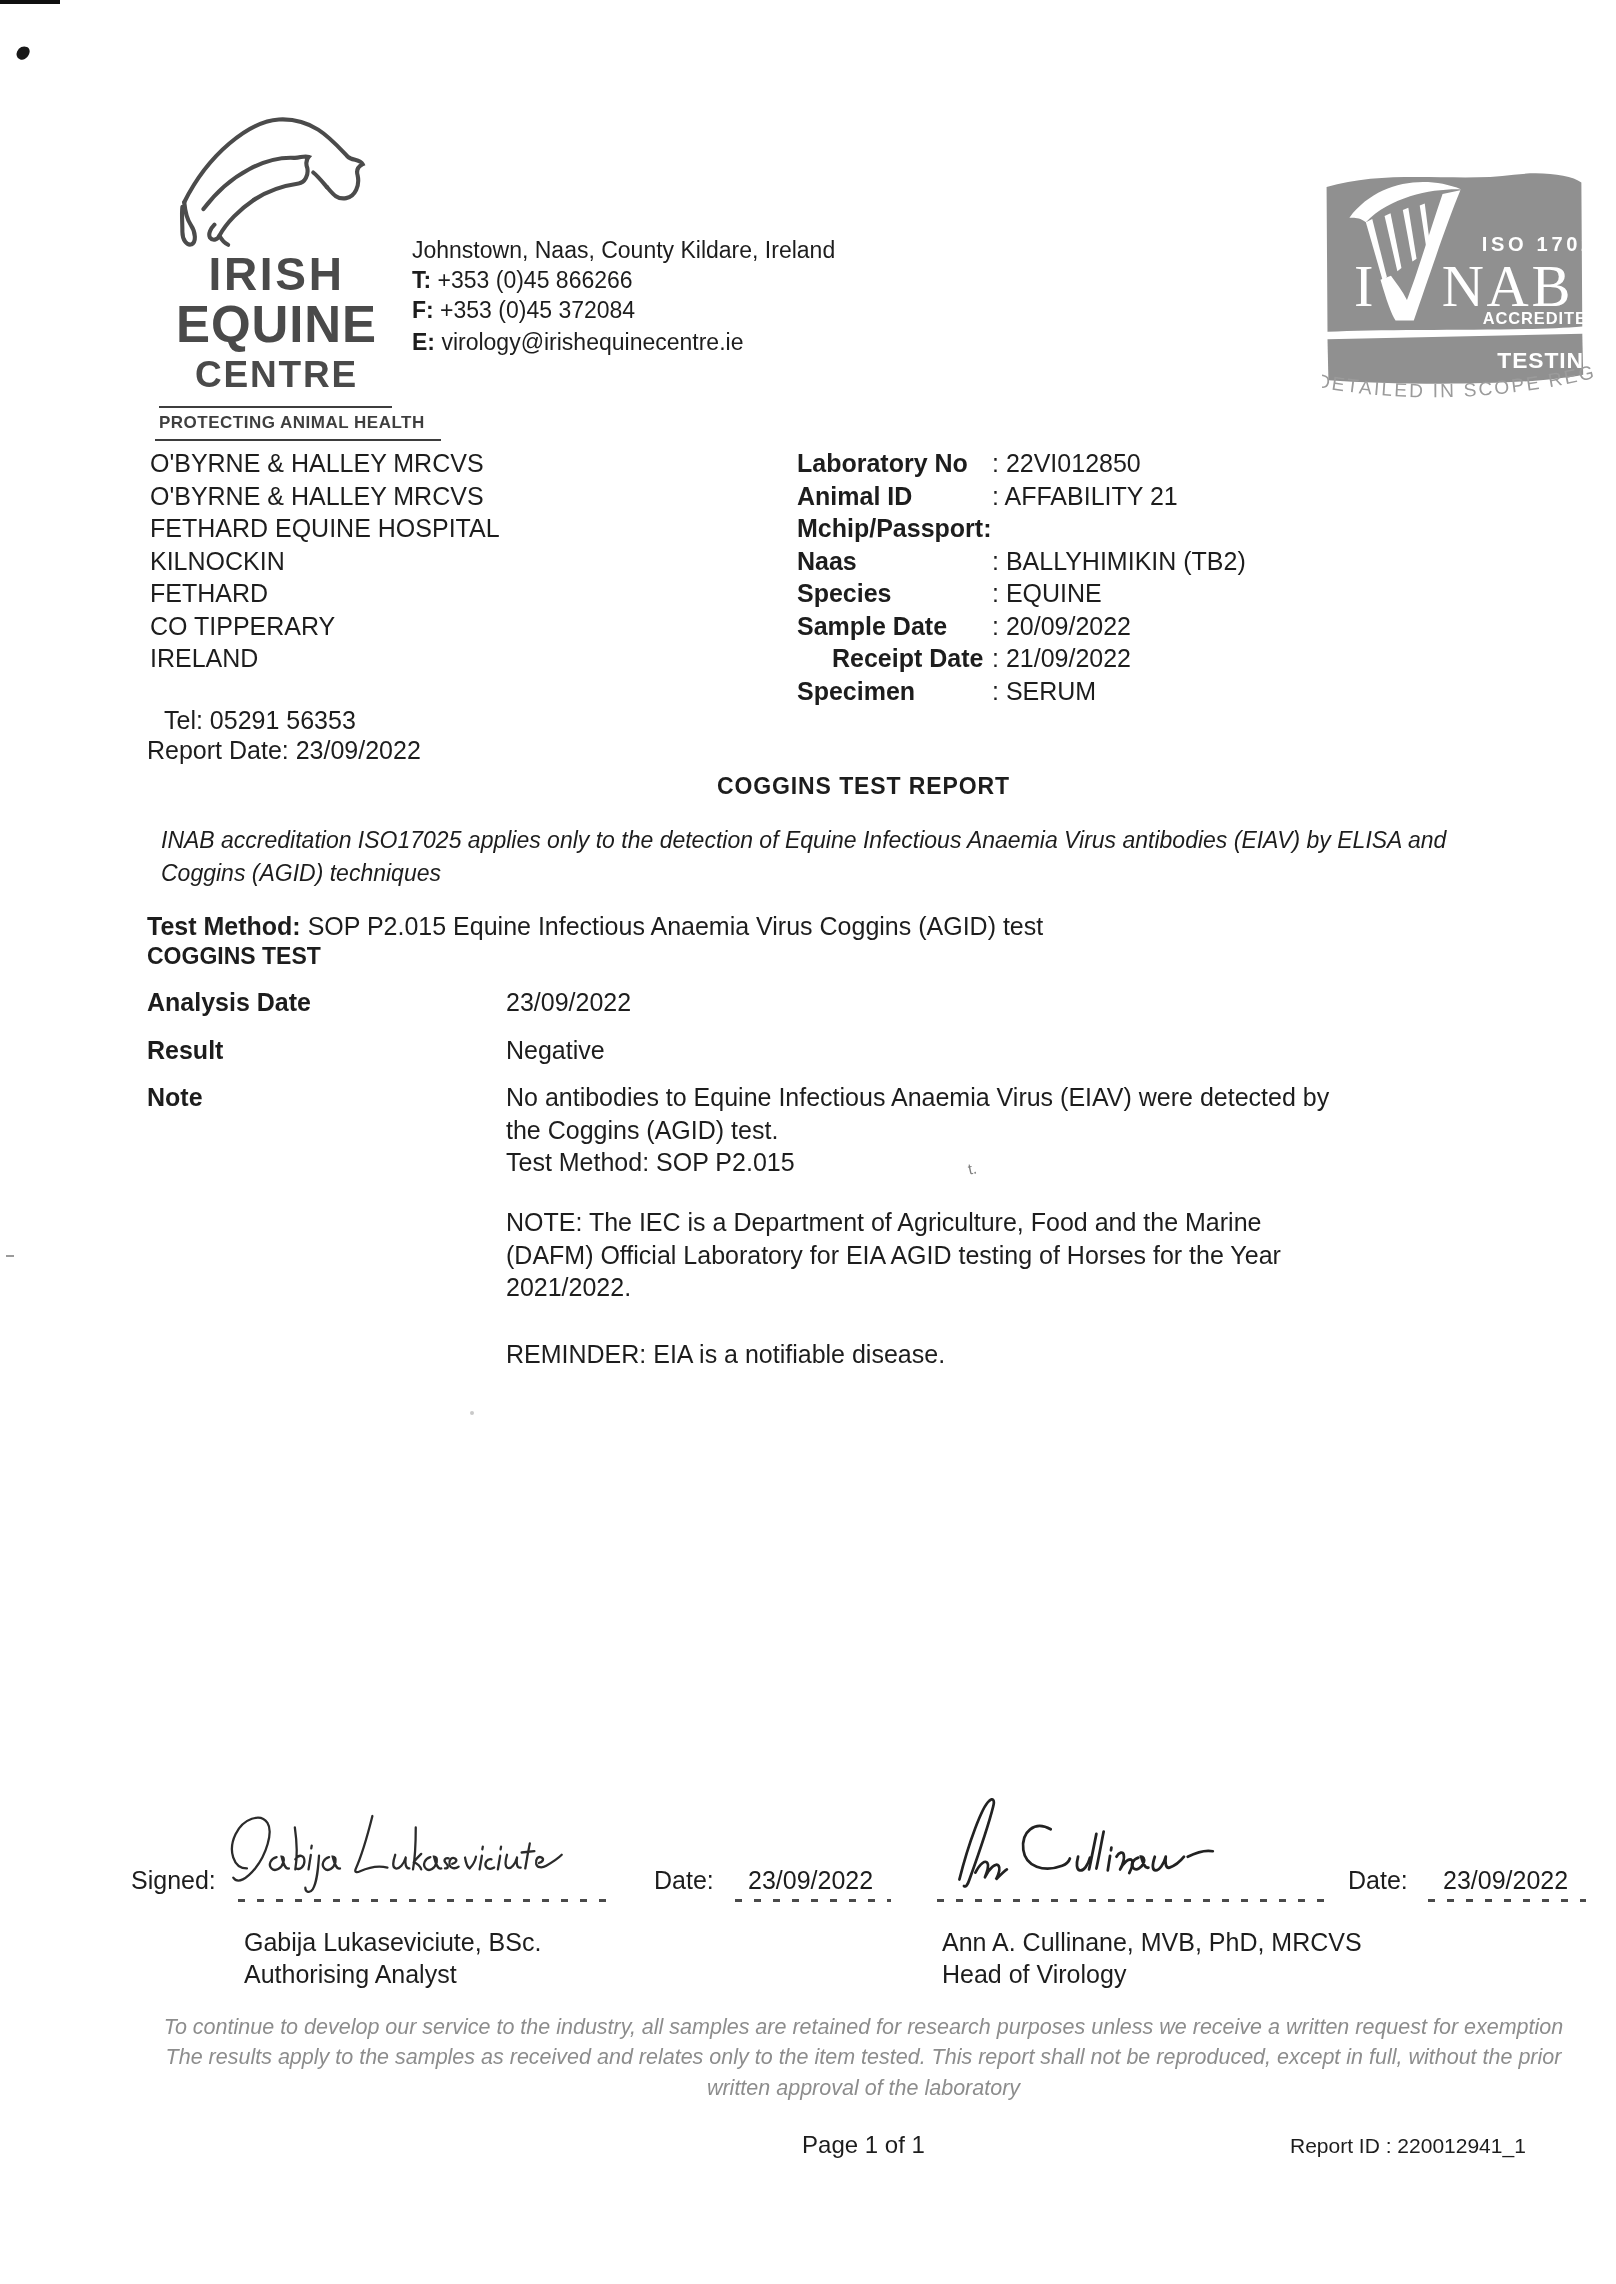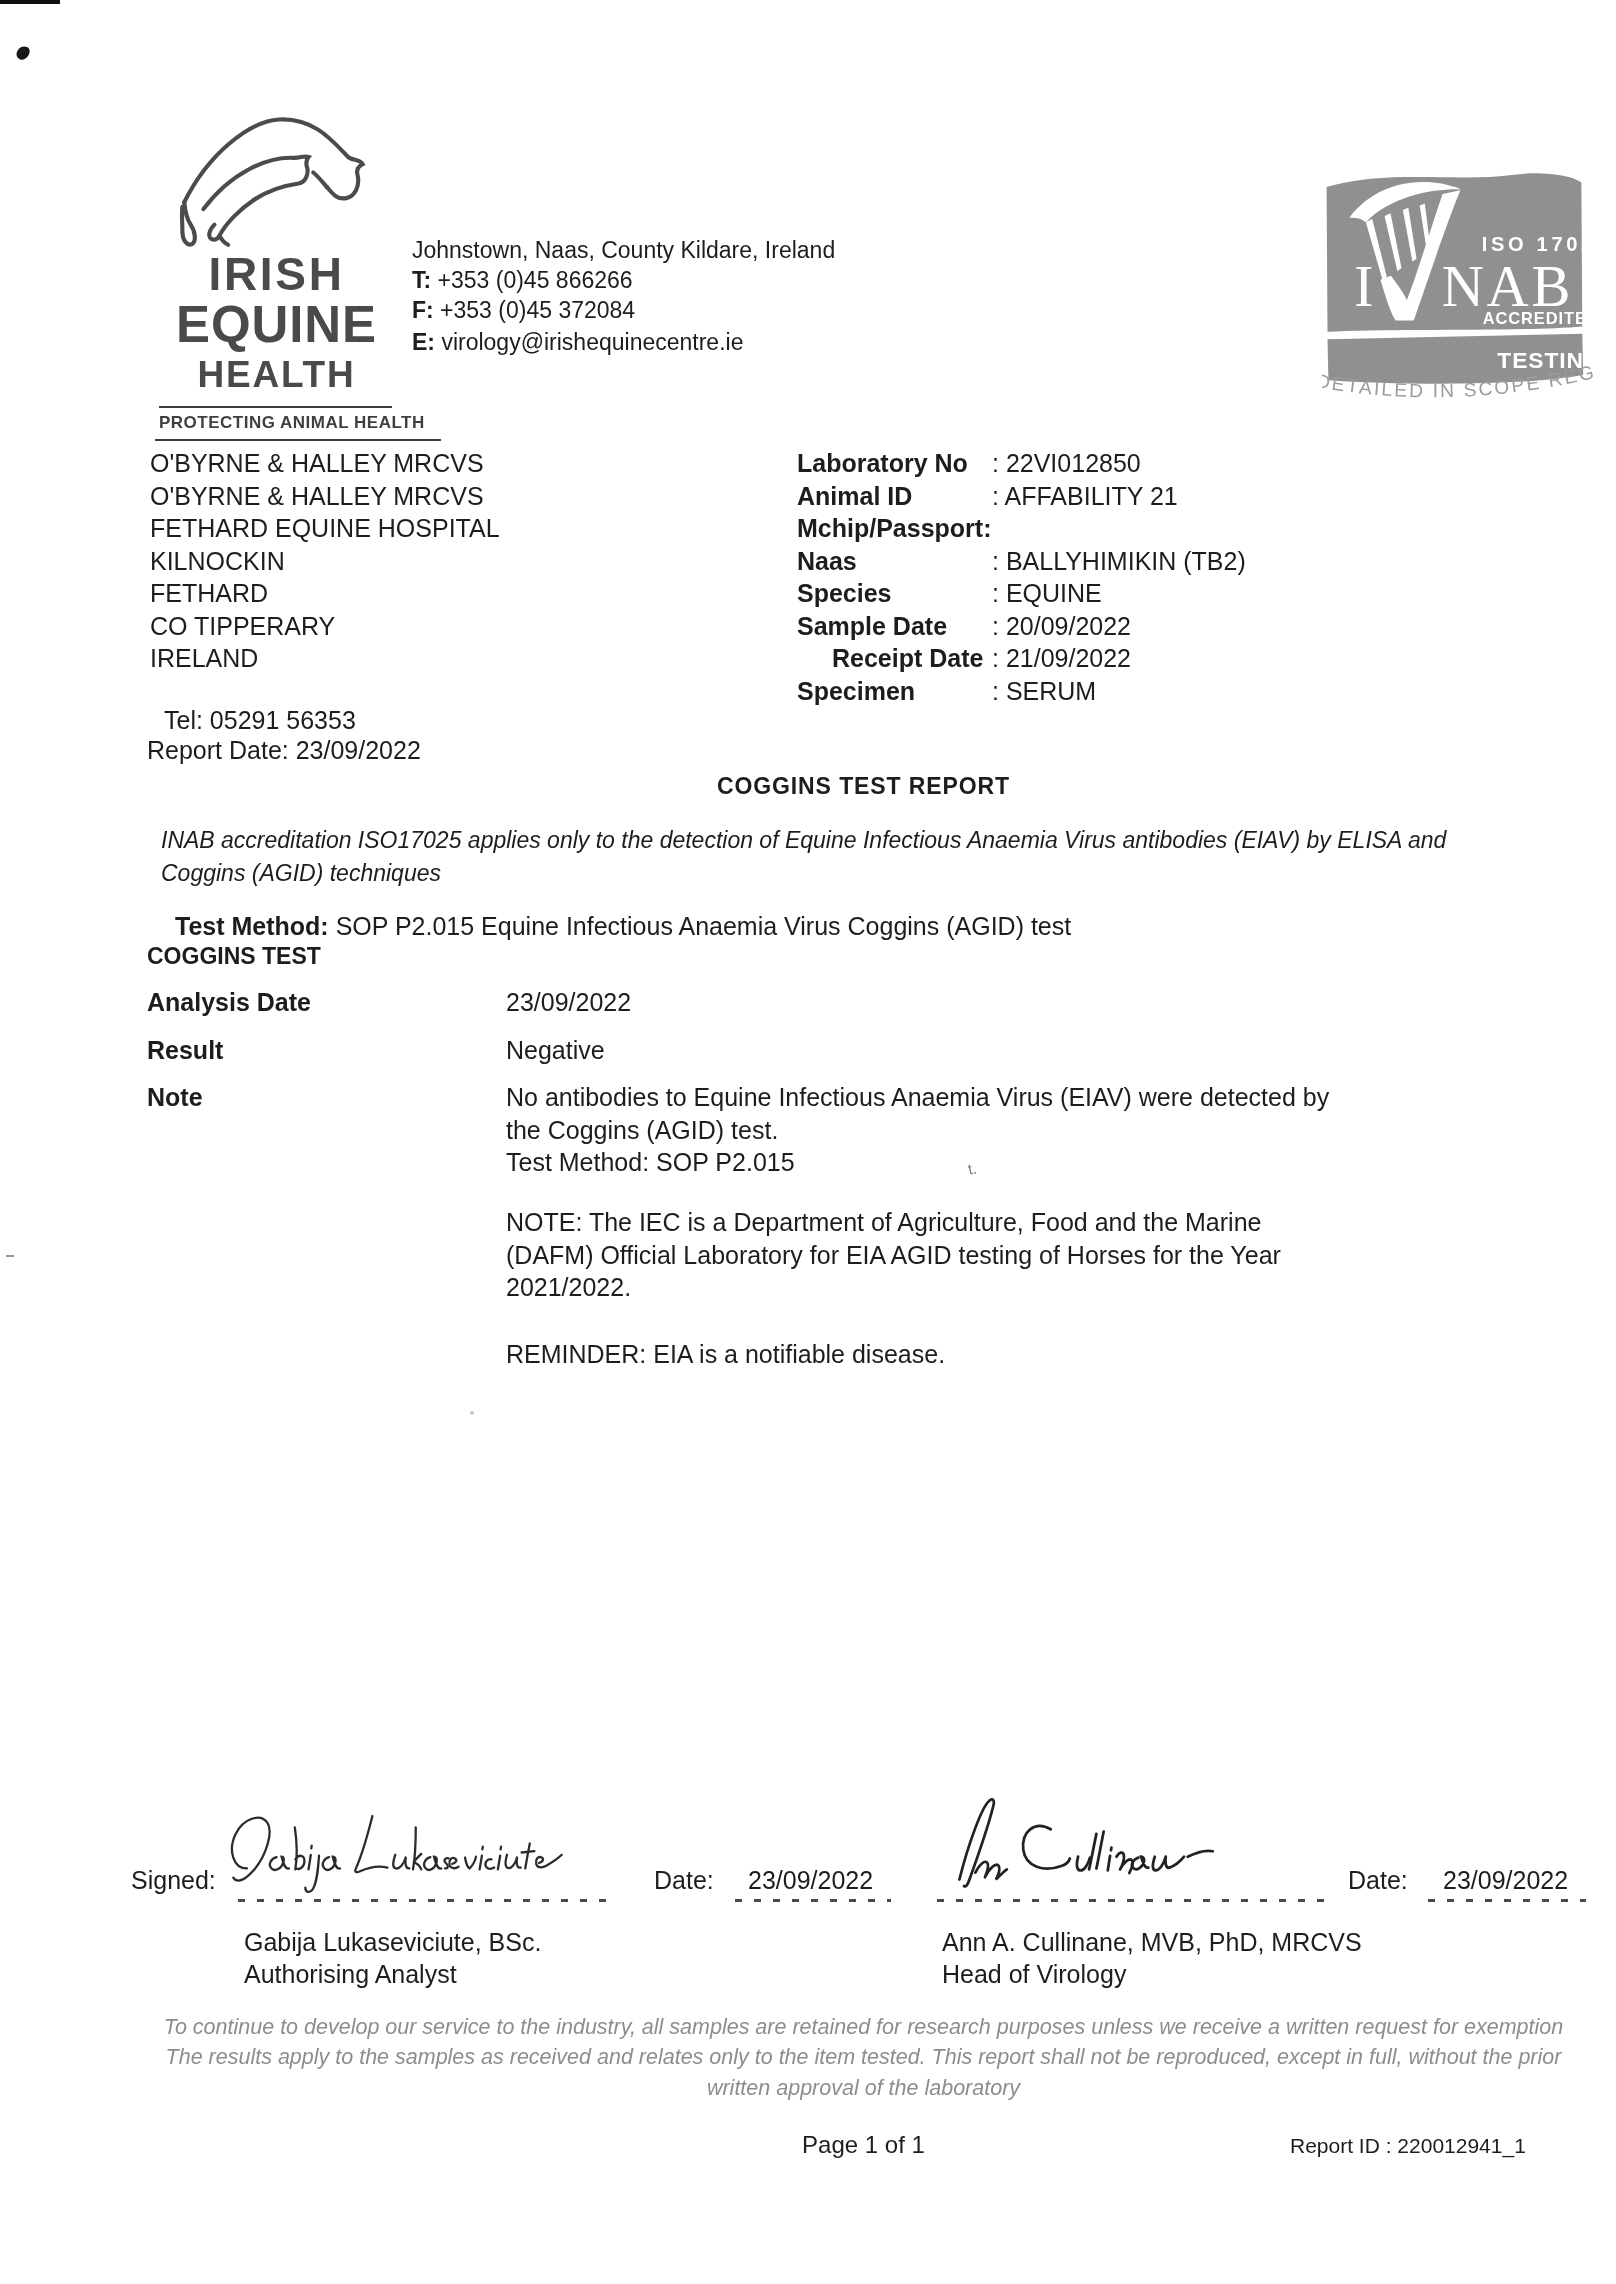--- a/index.html
+++ b/index.html
@@ -39,21 +39,21 @@
         <path d="M18,195 C70,90 160,18 225,14 C300,10 340,58 375,95 C385,105 402,100 408,112 C396,118 394,126 397,136 C402,158 392,182 372,186 C352,190 342,176 330,162"></path>
         <path d="M330,162 C318,148 310,138 300,130"></path>
         <path d="M18,195 C20,215 24,232 32,244 C44,262 44,282 34,287 C24,290 14,278 14,260 C14,240 12,220 14,205"></path>
         <path d="M60,210 C120,130 200,95 258,98 C270,99 280,92 290,96 C283,104 284,112 287,120 C290,136 282,152 268,154 C240,158 200,170 170,190"></path>
         <path d="M170,190 C140,210 110,240 95,268 C90,278 80,280 74,272 C70,264 76,252 84,244"></path>
         <path d="M95,268 C100,278 106,284 114,288"></path>
       </g>
     </svg>
     <div class="t serif b" style="left:160px;top:248px;width:233px;text-align:center;font-size:46px;letter-spacing:2.7px;color:#4a4a4a;">IRISH</div>
     <div class="t serif b" style="left:160px;top:296px;width:233px;text-align:center;font-size:51px;letter-spacing:0.9px;color:#4a4a4a;">EQUINE</div>
-    <div class="t serif b" style="left:160px;top:354px;width:233px;text-align:center;font-size:37px;letter-spacing:1.8px;color:#4a4a4a;">HEALTH</div>
+    <div class="t serif b" style="left:160px;top:354px;width:233px;text-align:center;font-size:37px;letter-spacing:1.8px;color:#4a4a4a;">CENTRE</div>
     <div class="rule" style="left:159px;top:406px;width:233px;"></div>
     <div class="t serif" style="left:159px;top:413px;width:234px;text-align:center;font-size:17px;letter-spacing:0.5px;color:#3f3f3f;font-weight:bold;">PROTECTING ANIMAL HEALTH</div>
     <div class="rule" style="left:155px;top:439px;width:286px;"></div>
   </div>
 
   <div>
     <div class="t" style="left:412px;top:237px;font-size:23px;">Johnstown, Naas, County Kildare, Ireland</div>
     <div class="t" style="left:412px;top:267px;font-size:23px;">
       <span class="b">T:</span><span> +353 (0)45 866266</span>
     </div>
@@ -117,21 +117,21 @@
     <div class="t" style="left:992px;top:644px;font-size:25px;">: 21/09/2022</div>
     <div class="t b" style="left:797px;top:677px;font-size:25px;">Specimen</div>
     <div class="t" style="left:992px;top:677px;font-size:25px;">: SERUM</div>
   </div>
 
   <div class="t b ctr" style="left:147px;top:773px;width:1433px;font-size:23px;letter-spacing:0.9px;">COGGINS TEST REPORT</div>
 
   <div class="t i" style="left:161px;top:827px;font-size:23px;">INAB accreditation ISO17025 applies only to the detection of Equine Infectious Anaemia Virus antibodies (EIAV) by ELISA and</div>
   <div class="t i" style="left:161px;top:860px;font-size:23px;">Coggins (AGID) techniques</div>
 
-  <div class="t" style="left:147px;top:912px;font-size:25px;margin-left:28px;">
+  <div class="t" style="left:147px;top:912px;font-size:25px;">
     <span class="b">Test Method:</span><span> SOP P2.015 Equine Infectious Anaemia Virus Coggins (AGID) test</span>
   </div>
   <div class="t b" style="left:147px;top:943px;font-size:23px;">COGGINS TEST</div>
 
   <div>
     <div class="t b" style="left:147px;top:988px;font-size:25px;">Analysis Date</div>
     <div class="t" style="left:506px;top:988px;font-size:25px;">23/09/2022</div>
     <div class="t b" style="left:147px;top:1036px;font-size:25px;">Result</div>
     <div class="t" style="left:506px;top:1036px;font-size:25px;">Negative</div>
     <div class="t b" style="left:147px;top:1083px;font-size:25px;">Note</div>

